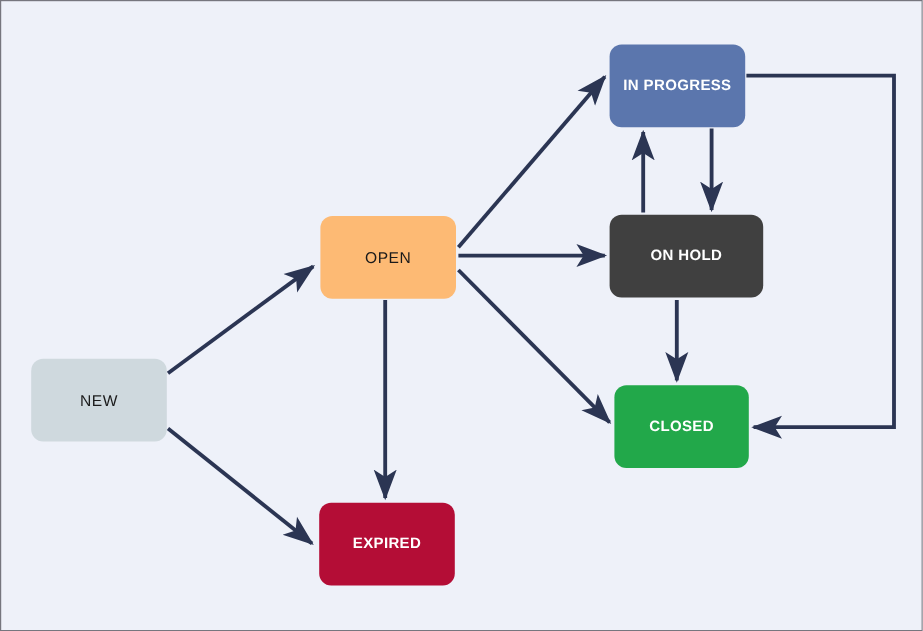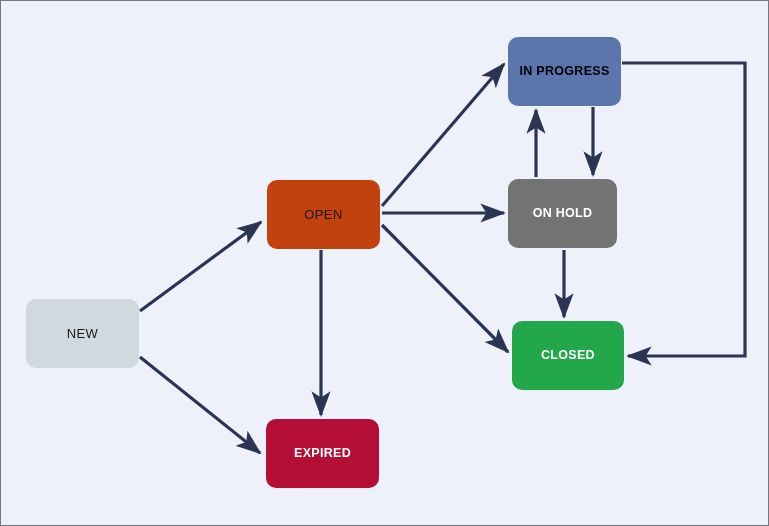--- a/index.html
+++ b/index.html
@@ -50,47 +50,47 @@
     font-size: 13px;
     font-weight: 400;
     letter-spacing: 0.4px;
     text-align: center;
   }
   .node-open {
     left: 266px;
     top: 179px;
     width: 113px;
     height: 69px;
-    background: #c2410c;
+    background: #fdba74;
   }
   .node-open .label {
     color: #1a1a1a;
     font-size: 13px;
     font-weight: 400;
     letter-spacing: 0.4px;
   }
   .node-inprogress {
     left: 507px;
     top: 36px;
     width: 113px;
     height: 69px;
     background: #5b76ad;
   }
   .node-inprogress .label {
-    color: #000000;
+    color: #ffffff;
     font-size: 12.5px;
     font-weight: bold;
     letter-spacing: 0.3px;
   }
   .node-onhold {
     left: 507px;
     top: 178px;
-    width: 109px;
+    width: 128px;
     height: 69px;
-    background: #737373;
+    background: #404040;
   }
   .node-onhold .label {
     color: #ffffff;
     font-size: 12.5px;
     font-weight: bold;
     letter-spacing: 0.3px;
   }
   .node-closed {
     left: 511px;
     top: 320px;

